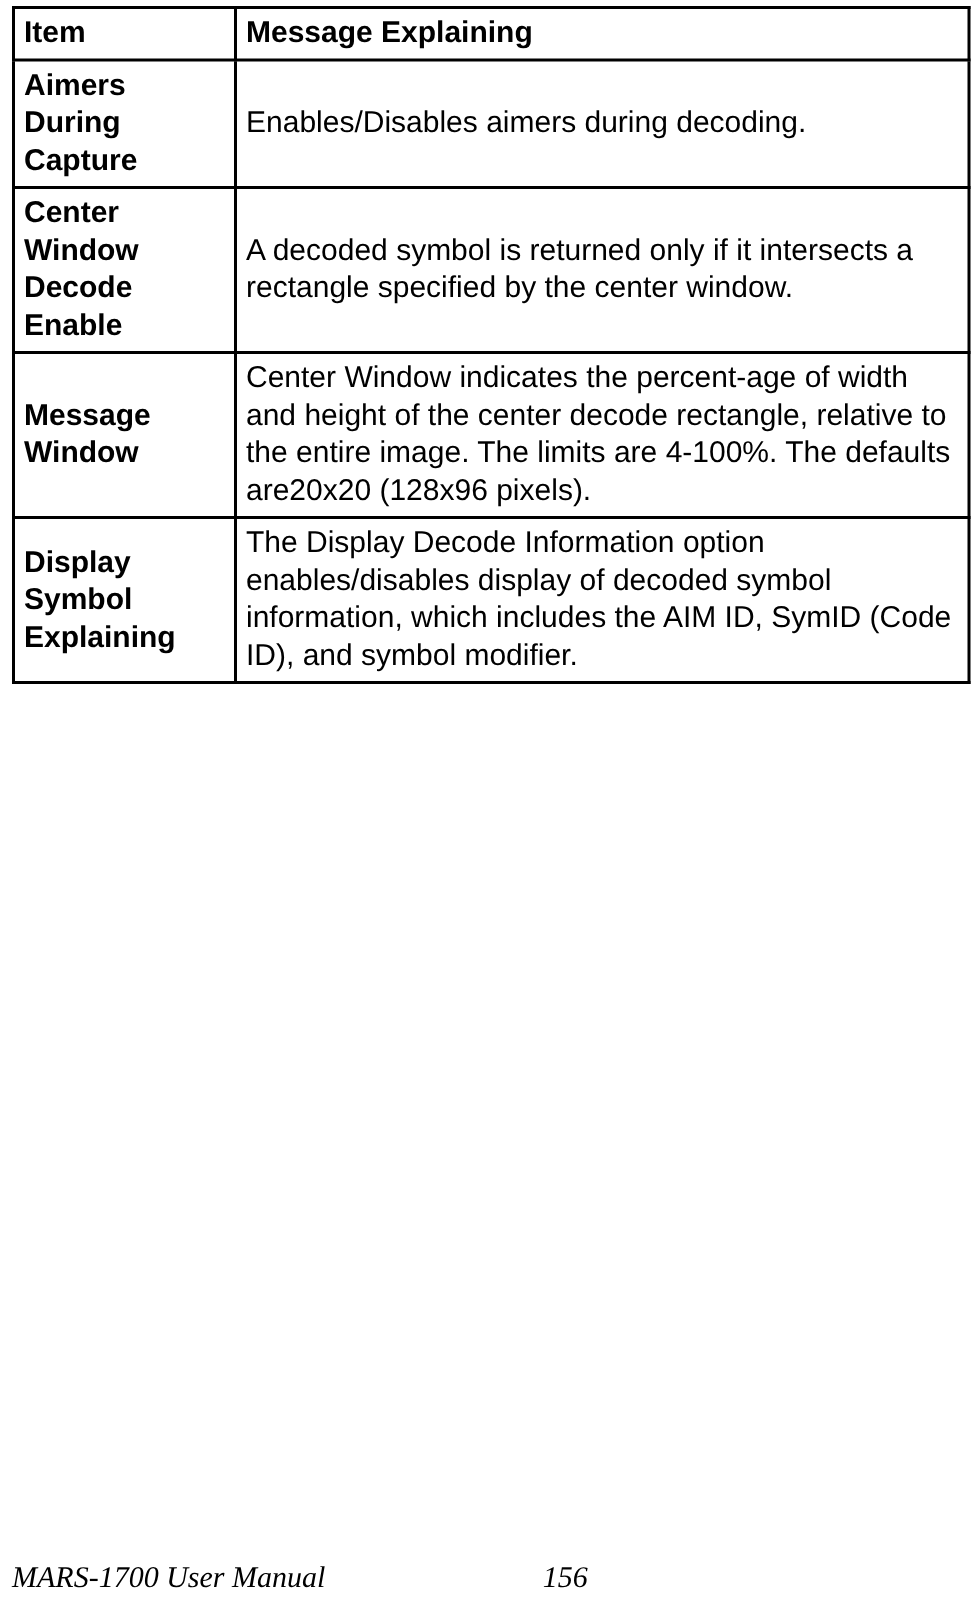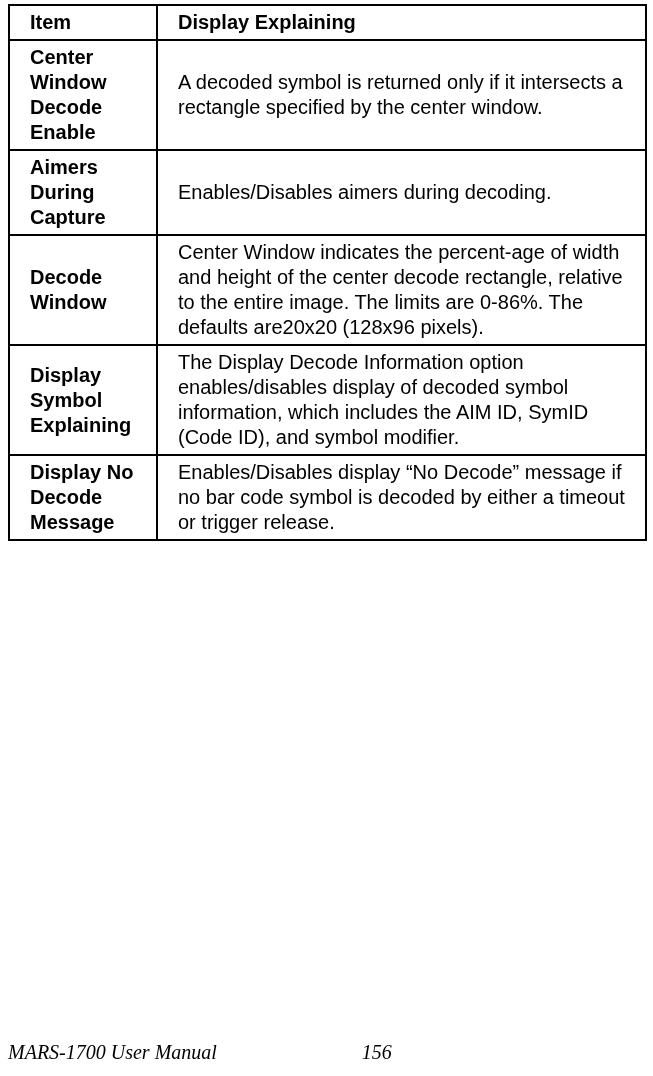--- a/index.html
+++ b/index.html
@@ -22,21 +22,21 @@
     position: absolute;
     top: 4px;
     left: 8px;
     width: 637px;
     table-layout: fixed;
   }
   table.main col.c1 { width: 148px; }
   table.main col.c2 { width: 489px; }
   table.main th, table.main td {
     border: 2px solid #000;
-    padding: 4px 6px 4px 20px;
+    padding: 4px 6px 4px 6px;
     vertical-align: middle;
     text-align: left;
     font-size: 20px;
     line-height: 1.25;
   }
   table.main th {
     font-weight: bold;
   }
   table.main td.item-cell {
     font-weight: bold;
@@ -62,43 +62,39 @@
 <div class="page">
 
   <table class="main">
     <colgroup>
       <col class="c1">
       <col class="c2">
     </colgroup>
     <thead>
       <tr>
         <th>Item</th>
-        <th>Display Explaining</th>
+        <th>Message Explaining</th>
       </tr>
     </thead>
     <tbody>
+      <tr>
+        <td class="item-cell">Aimers During Capture</td>
+        <td class="explain-cell">Enables/Disables aimers during decoding.</td>
+      </tr>
       <tr>
         <td class="item-cell">Center Window Decode Enable</td>
         <td class="explain-cell">A decoded symbol is returned only if it intersects a rectangle specified by the center window.</td>
       </tr>
       <tr>
-        <td class="item-cell">Aimers During Capture</td>
-        <td class="explain-cell">Enables/Disables aimers during decoding.</td>
-      </tr>
-      <tr>
-        <td class="item-cell">Decode Window</td>
-        <td class="explain-cell">Center Window indicates the percent-age of width and height of the center decode rectangle, relative to the entire image. The limits are 0-86%. The defaults are20x20 (128x96 pixels).</td>
+        <td class="item-cell">Message Window</td>
+        <td class="explain-cell">Center Window indicates the percent-age of width and height of the center decode rectangle, relative to the entire image. The limits are 4-100%. The defaults are20x20 (128x96 pixels).</td>
       </tr>
       <tr>
         <td class="item-cell">Display Symbol Explaining</td>
         <td class="explain-cell">The Display Decode Information option enables/disables display of decoded symbol information, which includes the AIM ID, SymID (Code ID), and symbol modifier.</td>
-      </tr>
-      <tr>
-        <td class="item-cell">Display No Decode Message</td>
-        <td class="explain-cell">Enables/Disables display “No Decode” message if no bar code symbol is decoded by either a timeout or trigger release.</td>
       </tr>
     </tbody>
   </table>
 
   <div class="footer">
     <span class="footer-title">MARS-1700 User Manual</span>
     <span class="footer-page">156</span>
   </div>
 
 </div>

